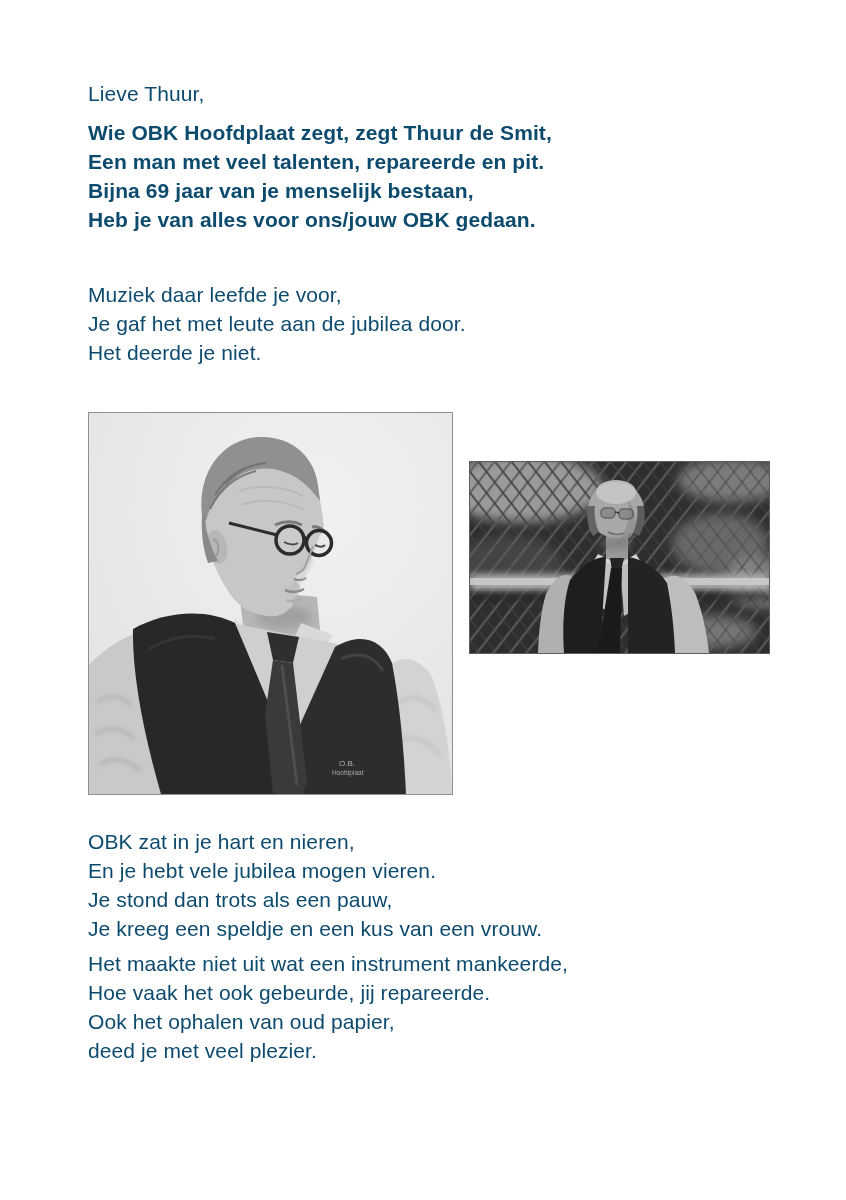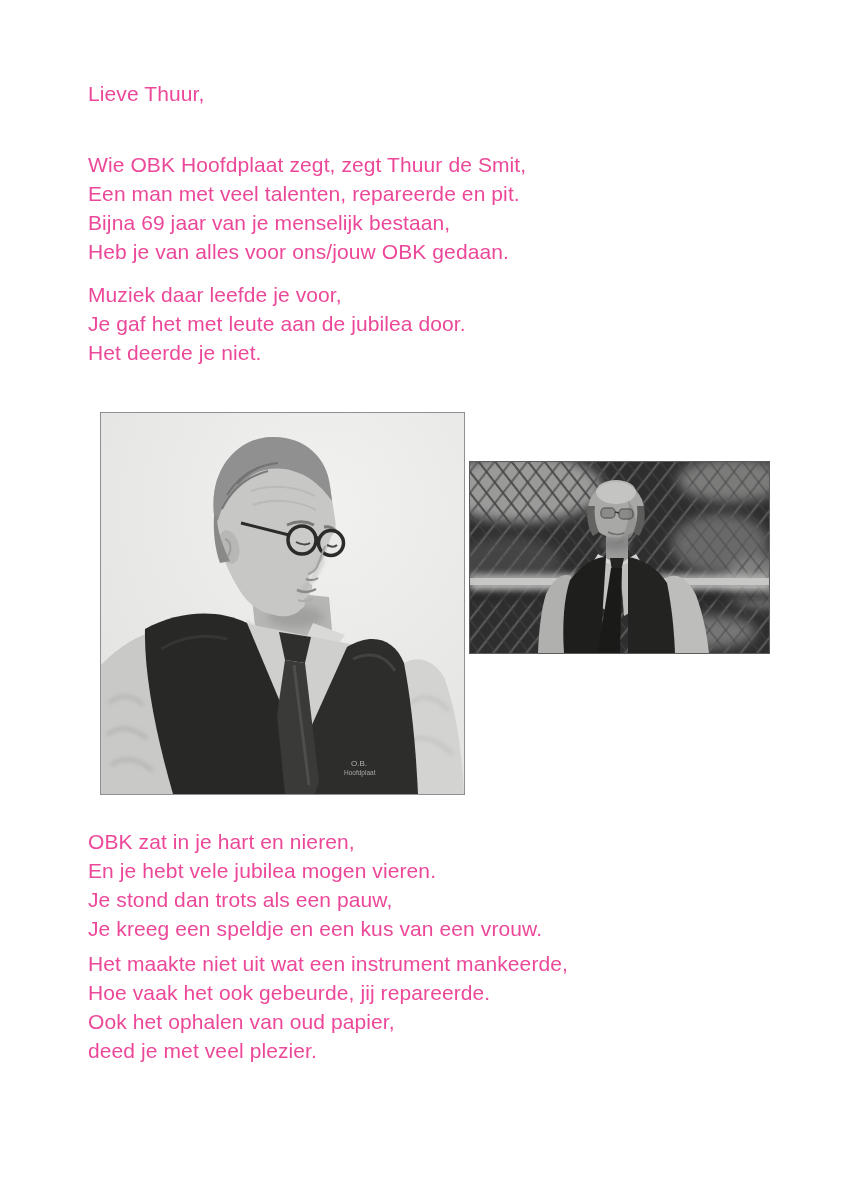--- a/index.html
+++ b/index.html
@@ -1,37 +1,37 @@
 <!DOCTYPE html>
 <html><head>
 <meta charset="utf-8">
 <style>
   html,body{margin:0;padding:0;background:#ffffff;}
   .page{
     position:relative;
     width:846px;height:1200px;
     background:#ffffff;
     font-family:"Liberation Sans",sans-serif;
-    color:#ec4899;
+    color:#0c4a6e;
     overflow:hidden;
   }
   .textblock{
     position:absolute;left:88px;
     font-size:21px;line-height:29px;
     letter-spacing:0.1px;
     white-space:nowrap;
   }
   .textblock p{margin:0;}
   .salutation{top:79px;}
-  .stanza-1{top:150px;}
+  .stanza-1{top:118px;font-weight:bold;}
   .stanza-2{top:280px;}
   .stanza-3{top:827px;}
   .stanza-4{top:949px;}
   .photo{position:absolute;box-sizing:content-box;line-height:0;}
-  .photo-portrait{left:100px;top:412px;border:1px solid #8f8f8f;}
+  .photo-portrait{left:88px;top:412px;border:1px solid #8f8f8f;}
   .photo-outdoor{left:469px;top:461px;border:1px solid #5c5c5c;}
   .photo svg{display:block;}
 </style>
 </head>
 <body>
 
 <div class="page">
 
   <div class="textblock salutation">
     <p>Lieve Thuur,</p>

